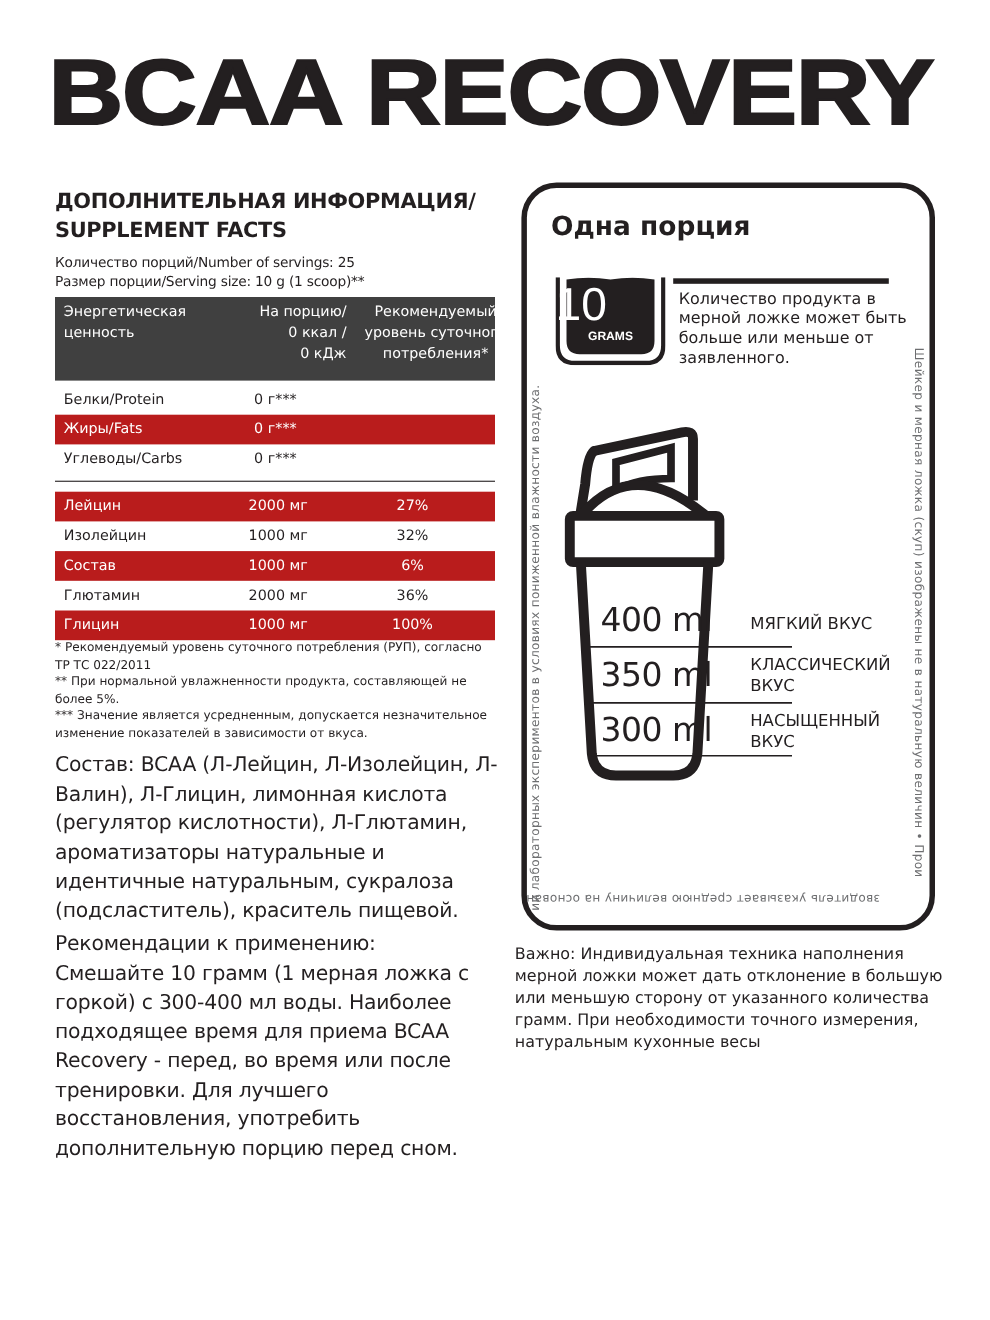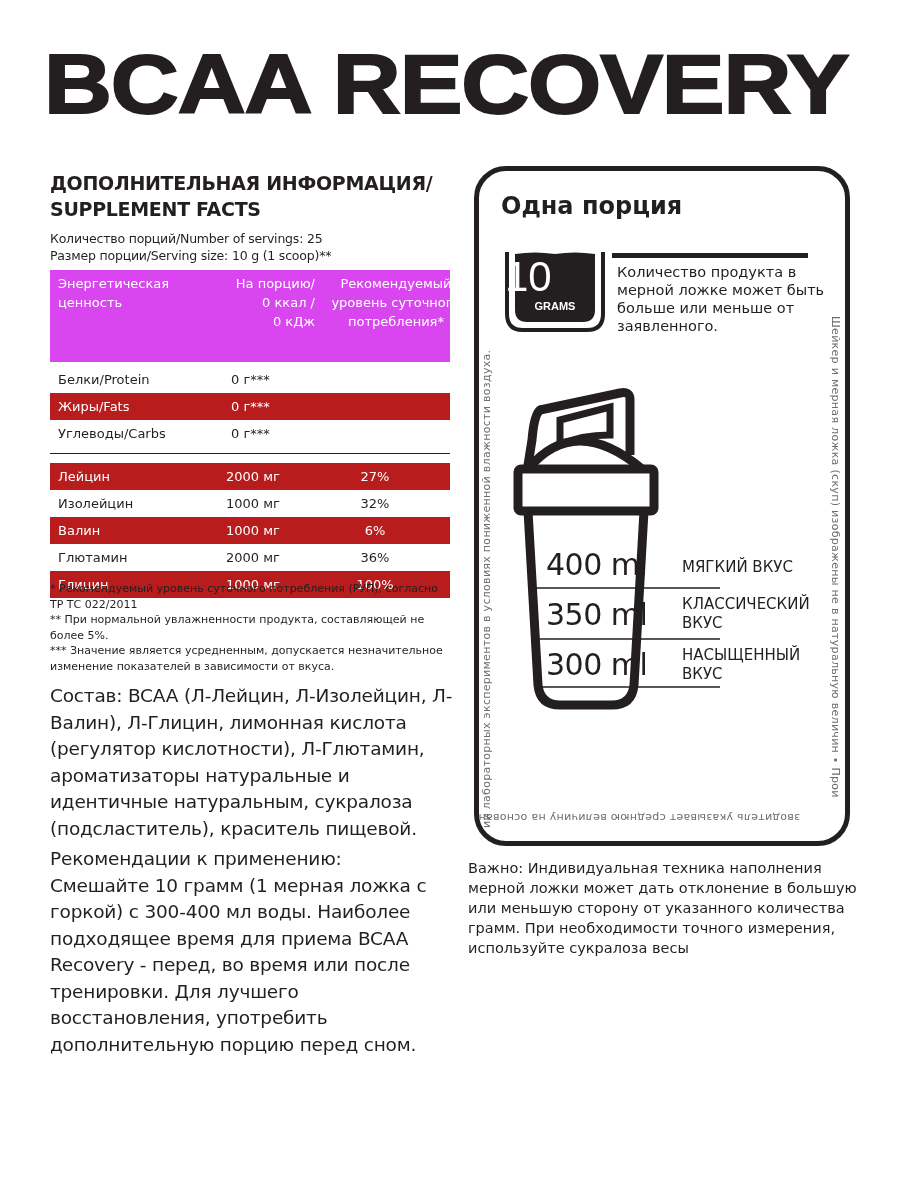--- a/index.html
+++ b/index.html
@@ -5,21 +5,21 @@
   * { margin:0; padding:0; box-sizing:border-box; }
   html, body { width:900px; height:1200px; background:#ffffff; overflow:hidden; }
   body { position:relative; font-family:"DejaVu Sans", sans-serif; color:#231f20; }
 
   .title { position:absolute; left:44px; top:42px; font-family:"Liberation Sans", sans-serif; font-weight:900; font-size:84px; letter-spacing:-1px; line-height:1; color:#231f20; transform:scaleX(1.12); transform-origin:left top; -webkit-text-stroke:2px #231f20; }
 
   .facts-heading { position:absolute; left:50px; top:170px; font-family:"DejaVu Sans", sans-serif; font-weight:bold; font-size:19px; line-height:26px; color:#231f20; letter-spacing:-0.3px; }
   .servings { position:absolute; left:50px; top:230px; font-size:12.5px; line-height:17px; color:#231f20; font-family:"DejaVu Sans", sans-serif; letter-spacing:-0.2px; }
 
   .table { position:absolute; left:50px; top:270px; width:400px; }
-  .thead { background:#d946ef; color:#fff; height:92px; position:relative; font-size:13px; line-height:19px; }
+  .thead { background:#404040; color:#fff; height:76px; position:relative; font-size:13px; line-height:19px; }
   .thead .c1 { position:absolute; left:8px; top:4px; width:140px; }
   .thead .c2 { position:absolute; left:155px; top:4px; width:110px; text-align:right; }
   .thead .c3 { position:absolute; left:276px; top:4px; width:140px; text-align:center; }
 
   .row { position:relative; height:27px; font-size:13px; line-height:27px; }
   .row.dark { background:#b91c1c; color:#fff; }
   .row .name { position:absolute; left:8px; }
   .row .val { position:absolute; left:181px; }
   .row .rsp { position:absolute; left:300px; width:50px; text-align:center; }
   .row .val2 { position:absolute; left:176px; }
@@ -103,21 +103,21 @@
     <span class="name">Лейцин</span>
     <span class="val2">2000 мг</span>
     <span class="rsp">27%</span>
   </div>
   <div class="row">
     <span class="name">Изолейцин</span>
     <span class="val2">1000 мг</span>
     <span class="rsp">32%</span>
   </div>
   <div class="row dark">
-    <span class="name">Валин</span>
+    <span class="name">Состав</span>
     <span class="val2">1000 мг</span>
     <span class="rsp">6%</span>
   </div>
   <div class="row">
     <span class="name">Глютамин</span>
     <span class="val2">2000 мг</span>
     <span class="rsp">36%</span>
   </div>
   <div class="row dark">
     <span class="name">Глицин</span>
@@ -180,13 +180,13 @@
 </div>
 <div class="lvl-label" style="top:646px;">
   <div>НАСЫЩЕННЫЙ</div>
   <div>ВКУС</div>
 </div>
 
 <div class="vtext-left">ии лабораторных экспериментов в условиях пониженной влажности воздуха.</div>
 <div class="vtext-right">Шейкер и мерная ложка (скуп) изображены не в натуральную величин • Прои</div>
 <div class="vtext-bottom">зводитель указывает среднюю величину на основан</div>
 
-<div class="important"><b>Важно:</b><span> Индивидуальная техника наполнения мерной ложки может дать отклонение в большую или меньшую сторону от указанного количества грамм. При необходимости точного измерения, используйте сукралоза весы</span></div>
+<div class="important"><b>Важно:</b><span> Индивидуальная техника наполнения мерной ложки может дать отклонение в большую или меньшую сторону от указанного количества грамм. При необходимости точного измерения, натуральным кухонные весы</span></div>
 
 </body></html>

